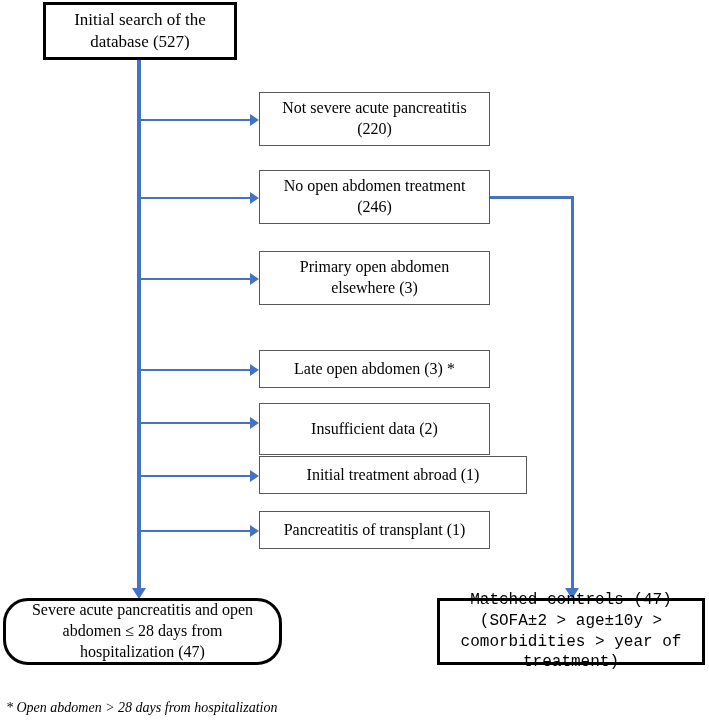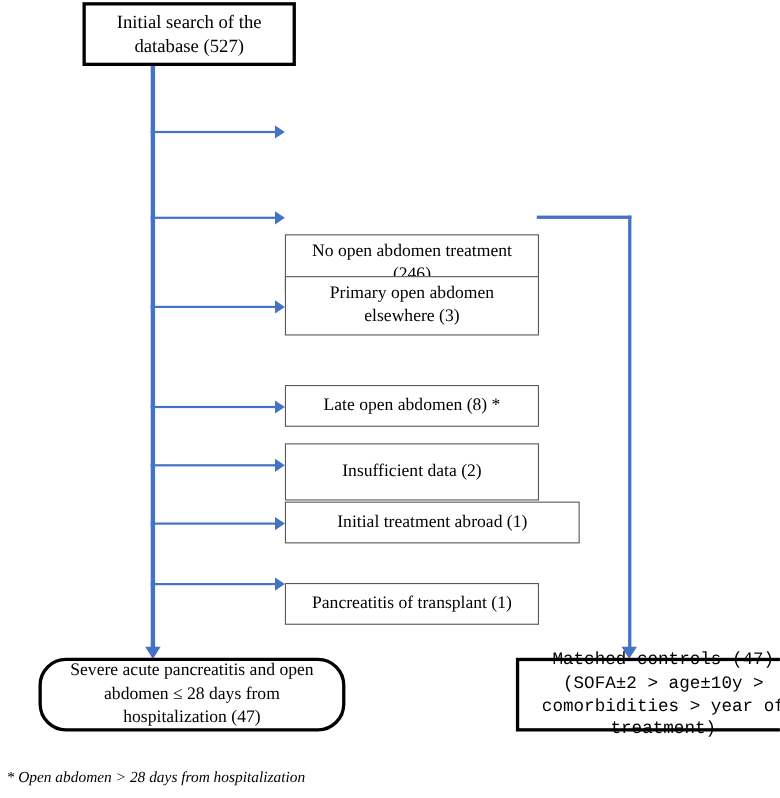--- a/index.html
+++ b/index.html
@@ -26,21 +26,20 @@
     box-sizing: border-box;
     background: #ffffff;
     display: flex;
     align-items: center;
     justify-content: center;
     text-align: center;
     z-index: 3;
   }
   .box-thick {
     border: 3px solid #000000;
-    margin-left: 32px;
   }
   .box-thin {
     border: 1.5px solid #585858;
   }
   .box-label {
     display: block;
     line-height: 1.30;
     padding: 0 6px;
     white-space: pre-line;
   }
@@ -119,44 +118,48 @@
 
   <div class="conn right-h" style="left:488px; top:196px; width:86px;"></div>
   <div class="conn right-v" style="left:571px; top:196px; height:395px;"></div>
   <div class="arrow-down" style="left:565px; top:588px;"></div>
 
   <div class="box box-thick" style="left:43px; top:2px; width:194px; height:58px;">
     <span class="box-label f17">Initial search of the
 database (527)</span>
   </div>
 
+  <div class="box box-thin" style="left:259px; top:92px; width:231px; height:54px;">
+    <span class="box-label f16">Not severe acute pancreatitis
+(220)</span>
+  </div>
 
-  <div class="box box-thin" style="left:259px; top:170px; width:231px; height:54px;margin-top:43px;">
+  <div class="box box-thin" style="left:259px; top:170px; width:231px; height:54px;">
     <span class="box-label f16">No open abdomen treatment
 (246)</span>
   </div>
 
   <div class="box box-thin" style="left:259px; top:251px; width:231px; height:54px;justify-content:center;">
     <span class="box-label f16">Primary open abdomen
 elsewhere (3)</span>
   </div>
 
   <div class="box box-thin" style="left:259px; top:350px; width:231px; height:38px;">
-    <span class="box-label f16">Late open abdomen (8) *</span>
+    <span class="box-label f16">Late open abdomen (3) *</span>
   </div>
 
   <div class="box box-thin" style="left:259px; top:403px; width:231px; height:52px;">
     <span class="box-label f16">Insufficient data (2)</span>
   </div>
 
   <div class="box box-thin" style="left:259px; top:456px; width:268px; height:38px;">
     <span class="box-label f16">Initial treatment abroad (1)</span>
   </div>
 
-  <div class="box box-thin" style="left:259px; top:511px; width:231px; height:38px;margin-top:19px;">
+  <div class="box box-thin" style="left:259px; top:511px; width:231px; height:38px;">
     <span class="box-label f16">Pancreatitis of transplant (1)</span>
   </div>
 
   <div class="box box-thick" style="left:3px; top:598px; width:279px; height:67px;border-radius:25px;">
     <span class="box-label f16">Severe acute pancreatitis and open
 abdomen ≤ 28 days from
 hospitalization (47)</span>
   </div>
 
   <div class="box box-thick" style="left:437px; top:598px; width:268px; height:67px;font-family:Liberation Mono, monospace;">

